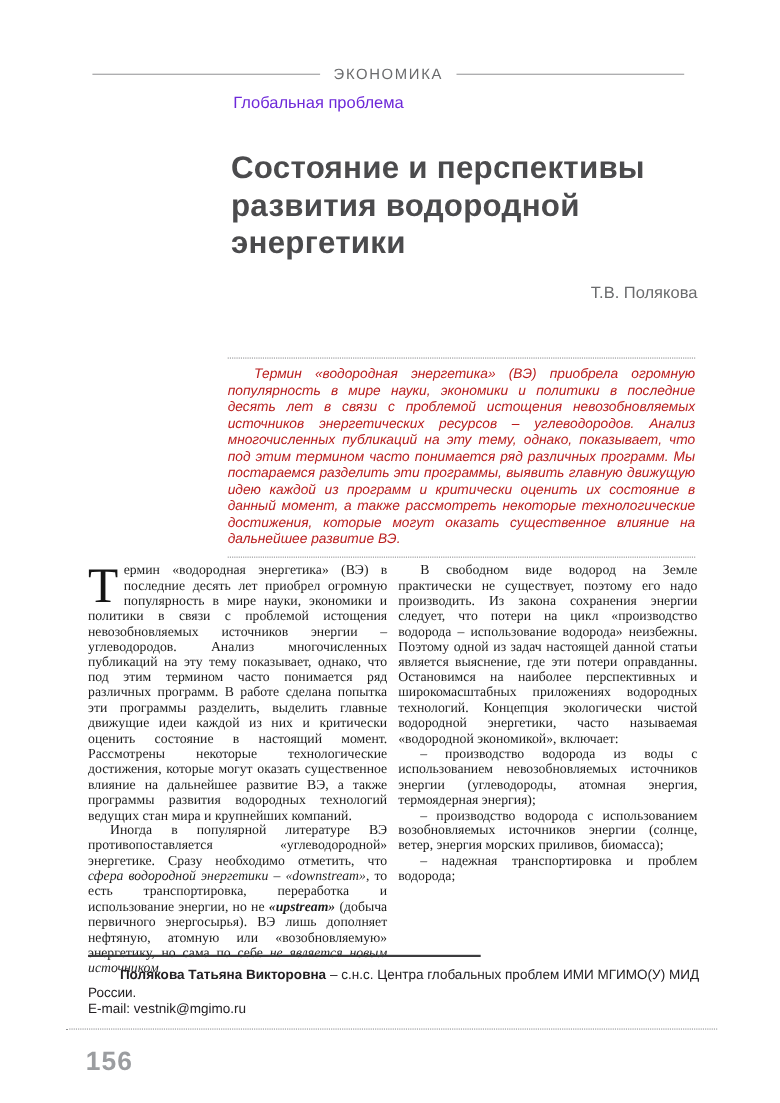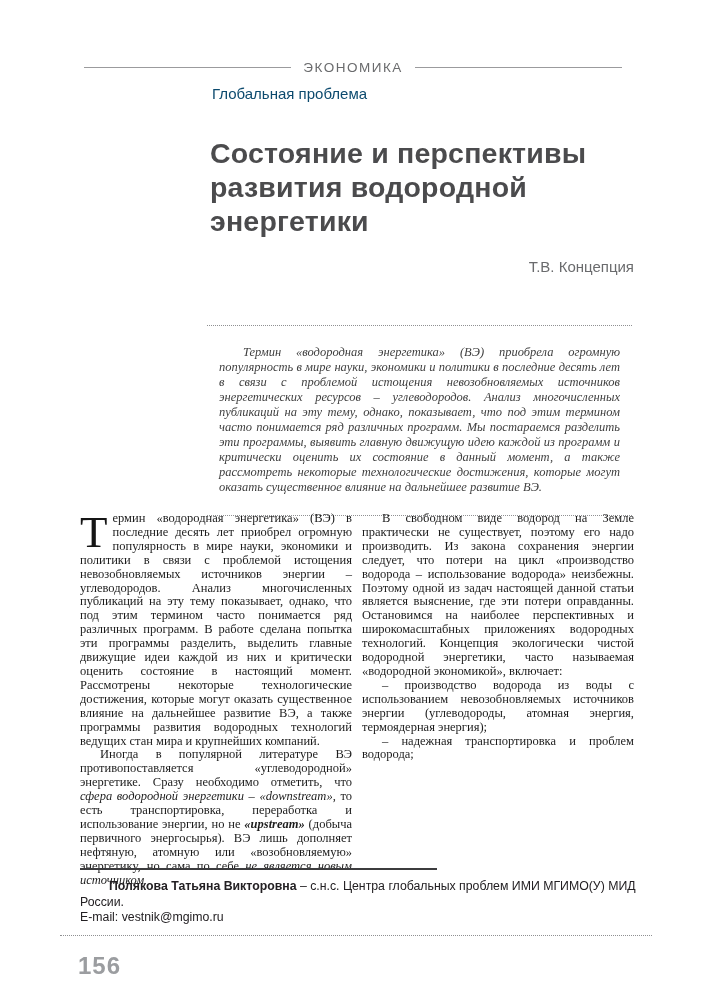--- a/index.html
+++ b/index.html
@@ -16,41 +16,41 @@
     display:flex;align-items:center;
   }
   .kicker .rule{flex:1;height:1px;background:#9b9b9d;}
   .kicker-text{
     padding:0 12px;
     font-size:13.5px;letter-spacing:1.5px;color:#6a6b6d;
     white-space:nowrap;
   }
   .subsection{
     position:absolute;top:85px;left:0;width:579px;
-    text-align:center;font-size:15px;color:#0c4a6e;
+    text-align:center;font-size:15px;color:#6d28d9;
   }
   
   .title{
     position:absolute;top:136px;left:210px;width:390px;
     margin:0;font-size:28.5px;line-height:34px;font-weight:bold;
     color:#4b4b4d;letter-spacing:.2px;
   }
   .author{
     position:absolute;top:258px;left:234px;width:400px;
     text-align:right;font-size:15px;color:#6a6b6d;
   }
   
   .abstract{
     position:absolute;top:325px;left:207px;width:425px;
     border-top:1px dotted #8f9092;border-bottom:1px dotted #8f9092;
     padding:7px 0 8px 0;
   }
   .abstract p{
-    margin:12px;font-style:italic;font-size:12.5px;line-height:15px;
-    color:#404040;text-align:justify;text-indent:24px;font-family:Liberation Serif, serif;
+    margin:0;font-style:italic;font-size:12.5px;line-height:15px;
+    color:#b91c1c;text-align:justify;text-indent:24px;
   }
   
   .columns{
     position:absolute;top:512px;left:80px;width:554px;
     display:flex;gap:10px;
     font-family:"Liberation Serif","DejaVu Serif",serif;
     color:#1c1c1c;
   }
   .col{width:272px;hyphens:auto;}
   .col p.para{
@@ -94,34 +94,35 @@
   <div class="kicker">
     <span class="rule"></span>
     <span class="kicker-text">ЭКОНОМИКА</span>
     <span class="rule"></span>
   </div>
 
   <div class="subsection">Глобальная проблема</div>
 
   <h1 class="title">Состояние и перспективы развития водородной энергетики</h1>
 
-  <div class="author">Т.В. Концепция</div>
+  <div class="author">Т.В. Полякова</div>
 
   <div class="abstract">
     <p>Термин «водородная энергетика» (ВЭ) приобрела огромную популярность в мире науки, экономики и политики в последние десять лет в связи с проблемой истощения невозобновляемых источников энергетических ресурсов – углеводородов. Анализ многочисленных публикаций на эту тему, однако, показывает, что под этим термином часто понимается ряд различных программ. Мы постараемся разделить эти программы, выявить главную движущую идею каждой из программ и критически оценить их состояние в данный момент, а также рассмотреть некоторые технологические достижения, которые могут оказать существенное влияние на дальнейшее развитие ВЭ.</p>
   </div>
 
   <div class="columns">
     <div class="col" id="col-left">
         <p class="para"><span class="dropcap">Т</span><span>ермин «водородная энергетика» (ВЭ) в последние десять лет приобрел огромную популярность в мире науки, экономики и политики в связи с проблемой истощения невозобновляемых источников энергии – углеводородов. Анализ многочисленных публикаций на эту тему показывает, однако, что под этим термином часто понимается ряд различных программ. В работе сделана попытка эти программы разделить, выделить главные движущие идеи каждой из них и критически оценить состояние в настоящий момент. Рассмотрены некоторые технологические достижения, которые могут оказать существенное влияние на дальнейшее развитие ВЭ, а также программы развития водородных технологий ведущих стан мира и крупнейших компаний.</span></p>
         <p class="para indent"><span>Иногда в популярной литературе ВЭ противопоставляется «углеводородной» энергетике. Сразу необходимо отметить, что </span><span class="it">сфера водородной энергетики – «downstream»</span><span>, то есть транспортировка, переработка и использование энергии, но не </span><span class="bi">«upstream»</span><span> (добыча первичного энергосырья). ВЭ лишь дополняет нефтяную, атомную или «возобновляемую» энергетику, но сама по себе </span><span class="it">не является новым источником</span></p>
       </div>
     <div class="col" id="col-right">
         <p class="para indent"><span>В свободном виде водород на Земле практически не существует, поэтому его надо производить. Из закона сохранения энергии следует, что потери на цикл «производство водорода – использование водорода» неизбежны. Поэтому одной из задач настоящей данной статьи является выяснение, где эти потери оправданны. Остановимся на наиболее перспективных и широкомасштабных приложениях водородных технологий. Концепция экологически чистой водородной энергетики, часто называемая «водородной экономикой», включает:</span></p>
         <p class="para indent"><span>– производство водорода из воды с использованием невозобновляемых источников энергии (углеводороды, атомная энергия, термоядерная энергия);</span></p>
+        <p class="para indent"><span>– производство водорода с использованием возобновляемых источников энергии (солнце, ветер, энергия морских приливов, биомасса);</span></p>
         <p class="para indent"><span>– надежная транспортировка и проблем водорода;</span></p>
       </div>
   </div>
 
   <div class="footnote-rule"></div>
 
   <div class="footnote">
     <p><b>Полякова Татьяна Викторовна</b><span> – с.н.с. Центра глобальных проблем ИМИ МГИМО(У) МИД России.</span></p>
     <p>E-mail: vestnik@mgimo.ru</p>
   </div>

